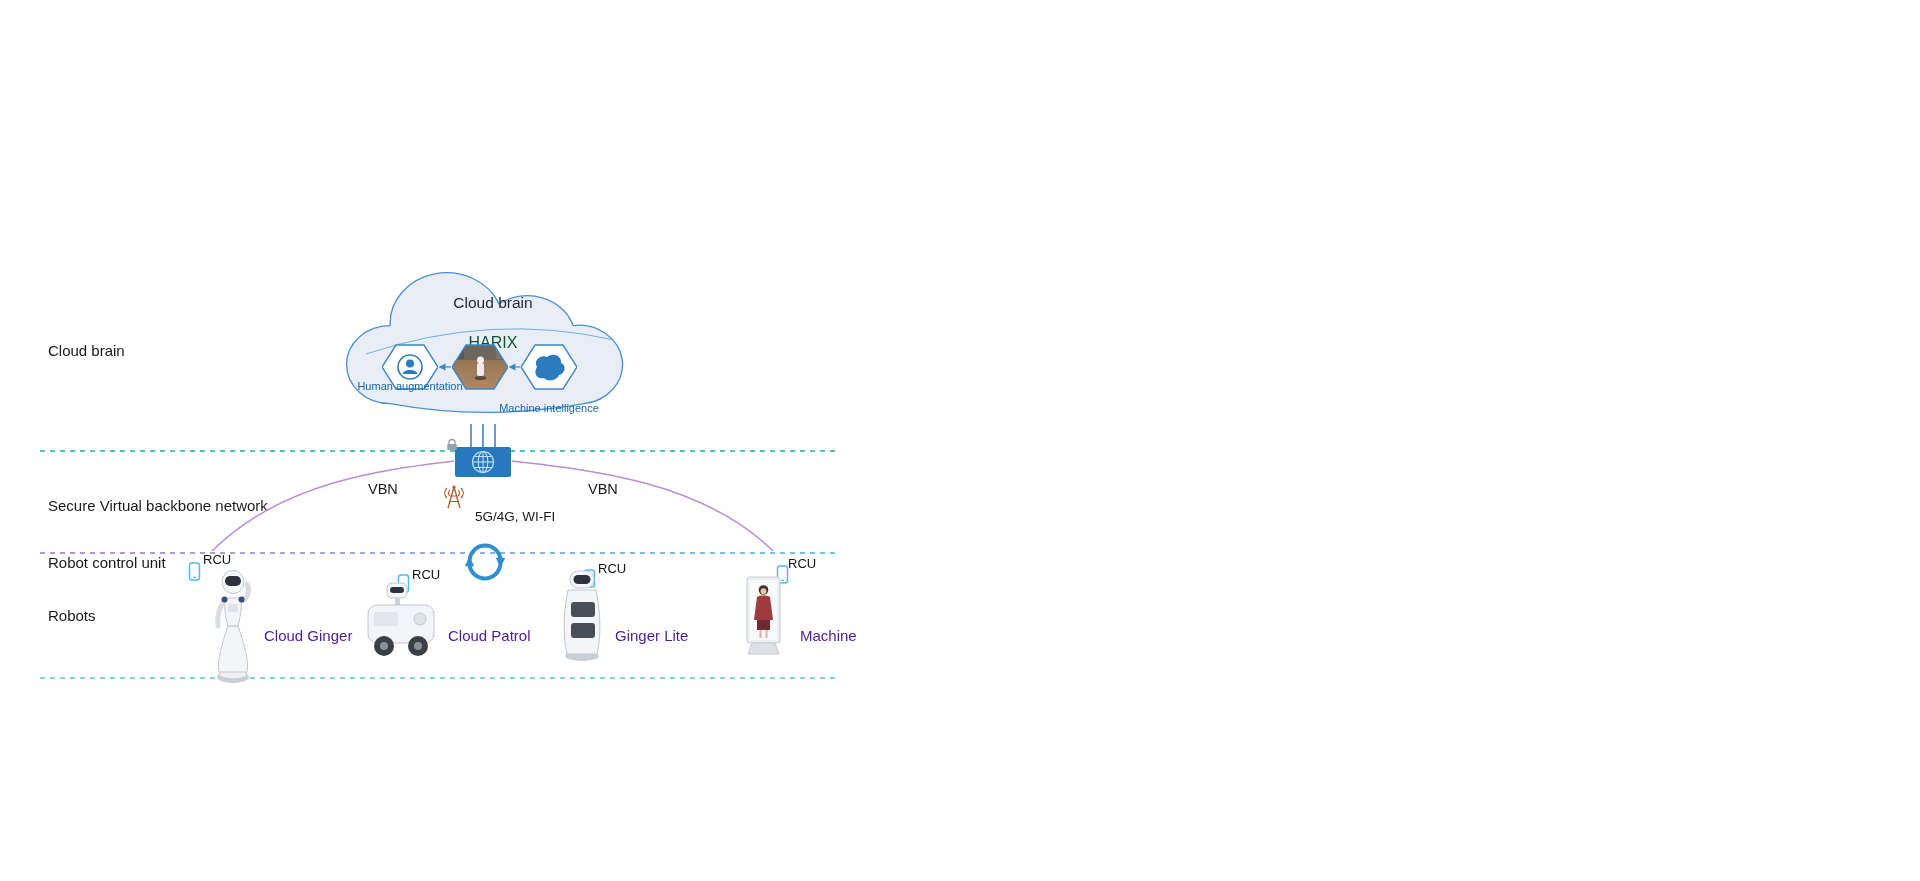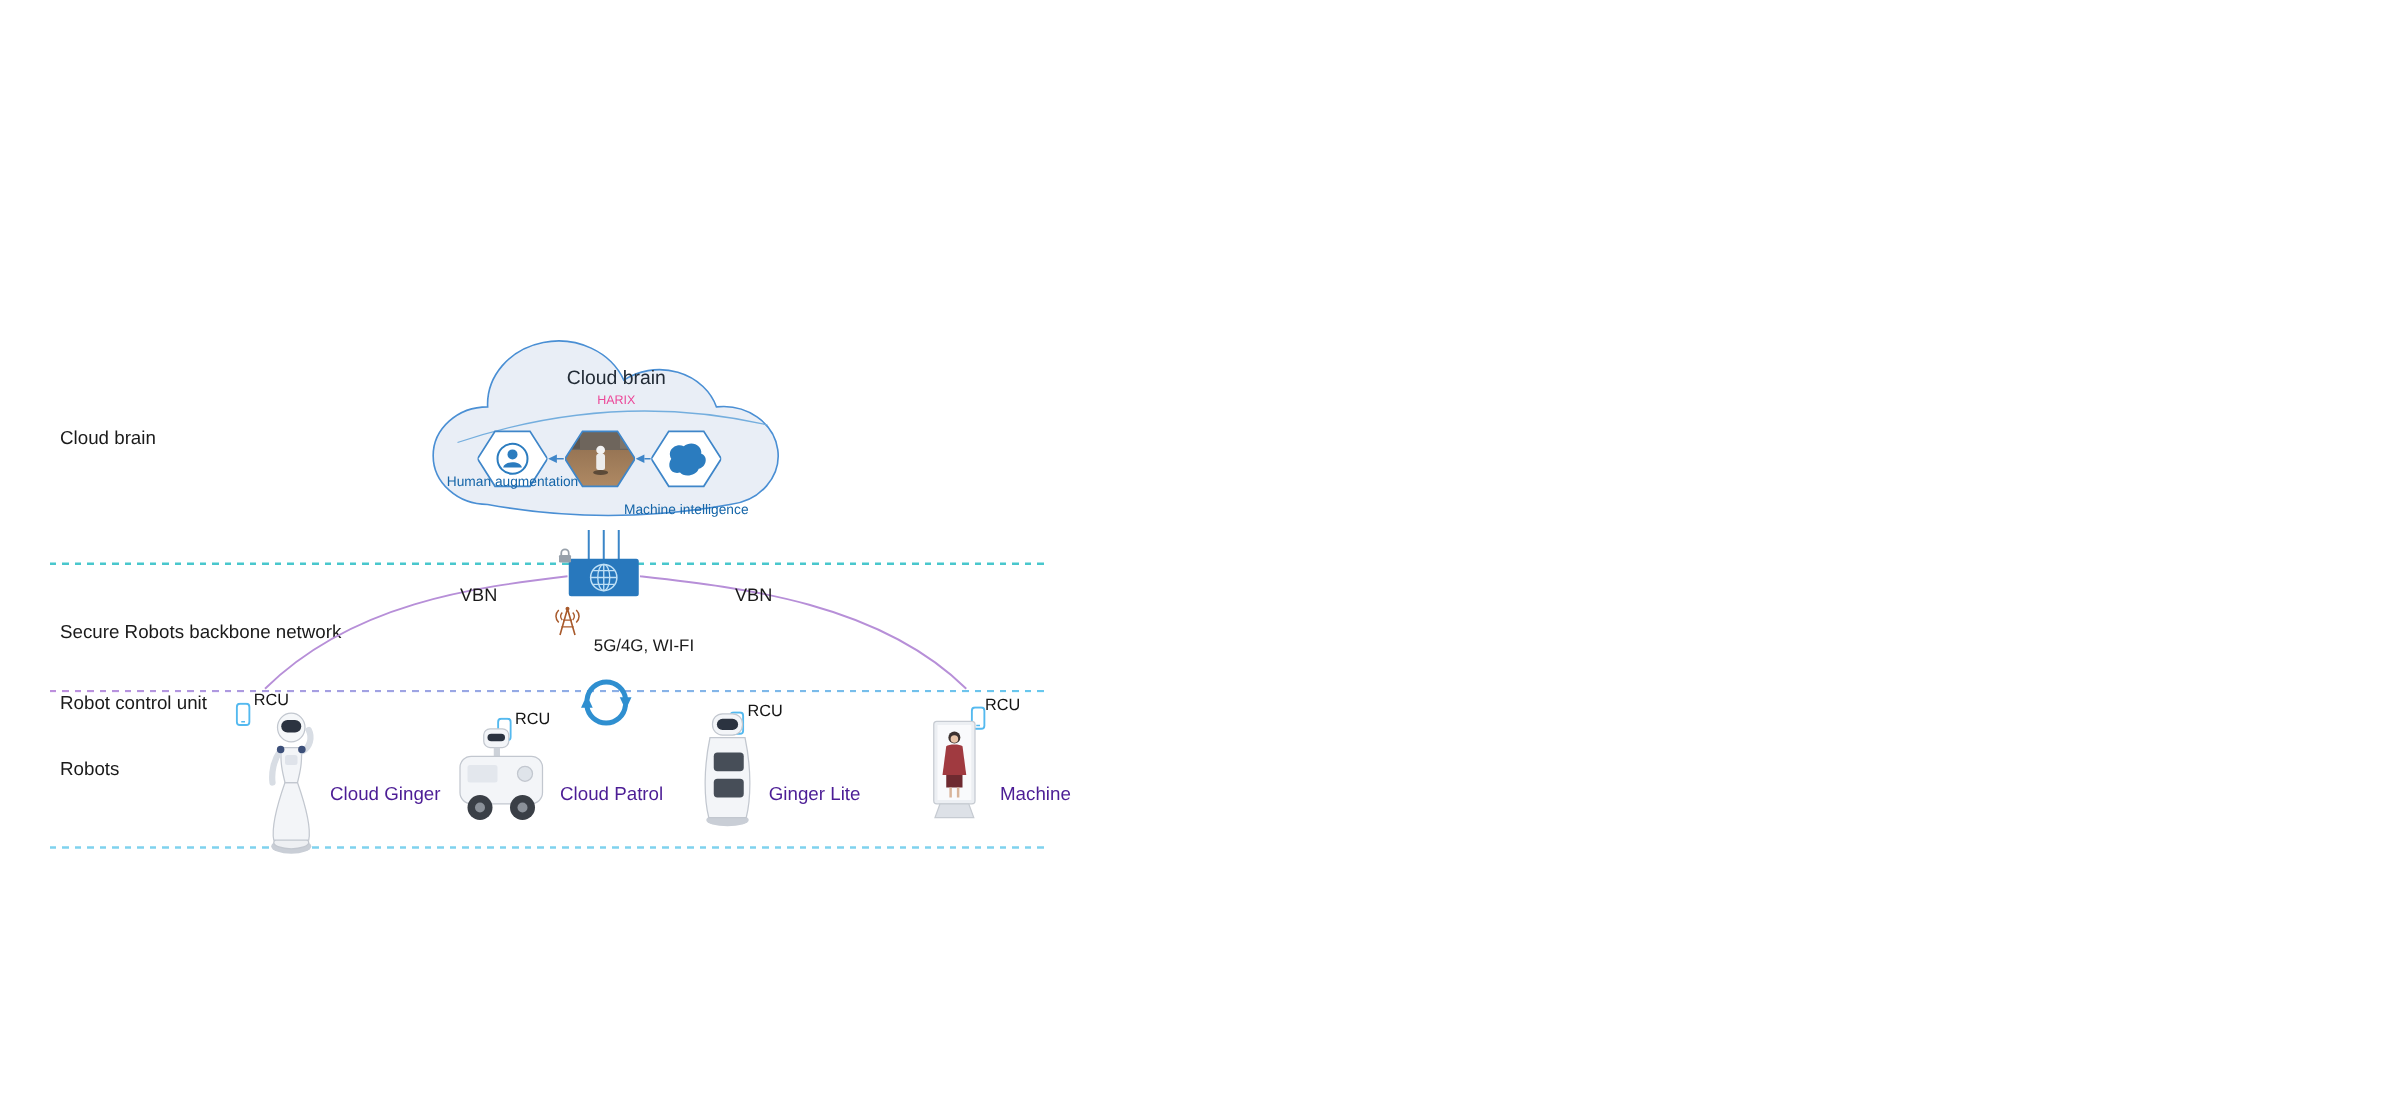--- a/index.html
+++ b/index.html
@@ -10,41 +10,41 @@
          background:repeating-linear-gradient(90deg,#49c7cd 0 5px,transparent 5px 10px);}
   .dash2{left:40px;top:552px;width:796px;
          background:linear-gradient(90deg,#bd8fdd,#66c8ee);
          -webkit-mask:repeating-linear-gradient(90deg,#000 0 5px,transparent 5px 10px);
          mask:repeating-linear-gradient(90deg,#000 0 5px,transparent 5px 10px);}
   .dash3{left:40px;top:677px;width:796px;
          background:repeating-linear-gradient(90deg,#7fd2ee 0 5px,transparent 5px 10px);}
   .side-label{position:absolute;font-size:15px;color:#1a1a1a;white-space:nowrap;}
   .cloud-title{position:absolute;left:408px;top:294px;width:170px;text-align:center;
                font-size:15.5px;color:#222b36;}
-  .cloud-sub{position:absolute;left:408px;top:315px;width:170px;text-align:center;
-             font-size:10px;color:#ec4899;}
+  .cloud-sub{position:absolute;left:408px;top:334px;width:170px;text-align:center;
+             font-size:16px;color:#14532d;}
   .hex-caption{position:absolute;width:122px;text-align:center;font-size:11px;
                color:#1565a8;white-space:nowrap;}
-  .vbn{position:absolute;font-size:14.5px;color:#1a1a1a;}
+  .vbn{position:absolute;font-size:14.5px;color:#1a1a1a;margin-top:12px;}
   .wifi-label{position:absolute;left:475px;top:493px;font-size:13.5px;color:#1a1a1a;margin-top:16px;}
   .rcu-label{position:absolute;font-size:13px;color:#141414;}
   .robot-name{position:absolute;font-size:15px;color:#4c1d95;white-space:nowrap;}
   svg{position:absolute;display:block;}
 </style>
 </head>
 <body>
 
 <div class="canvas">
 
   <div class="dash dash1"></div>
   <div class="dash dash2"></div>
   <div class="dash dash3"></div>
 
   <div class="side-label" style="left:48px;top:342px">Cloud brain</div>
-  <div class="side-label" style="left:48px;top:497px">Secure Robots backbone network</div>
+  <div class="side-label" style="left:48px;top:497px">Secure Virtual backbone network</div>
   <div class="side-label" style="left:48px;top:554px">Robot control unit</div>
   <div class="side-label" style="left:48px;top:607px">Robots</div>
 
   <svg style="left:340px;top:267px" width="292" height="160" viewBox="4 -10 134 82" preserveAspectRatio="none">
     <path d="M 27 60 A 20 20 0 0 1 27 20 A 26 26 0 0 1 77 9 A 22 22 0 0 1 111 20 A 20 20 0 1 1 116 60 Q 71 69 27 60 Z" fill="#e9eef6" stroke="#4a8fd4" stroke-width="1.3" vector-effect="non-scaling-stroke"></path>
   </svg>
 
   <div class="cloud-title">Cloud brain</div>
   <div class="cloud-sub">HARIX</div>
 

